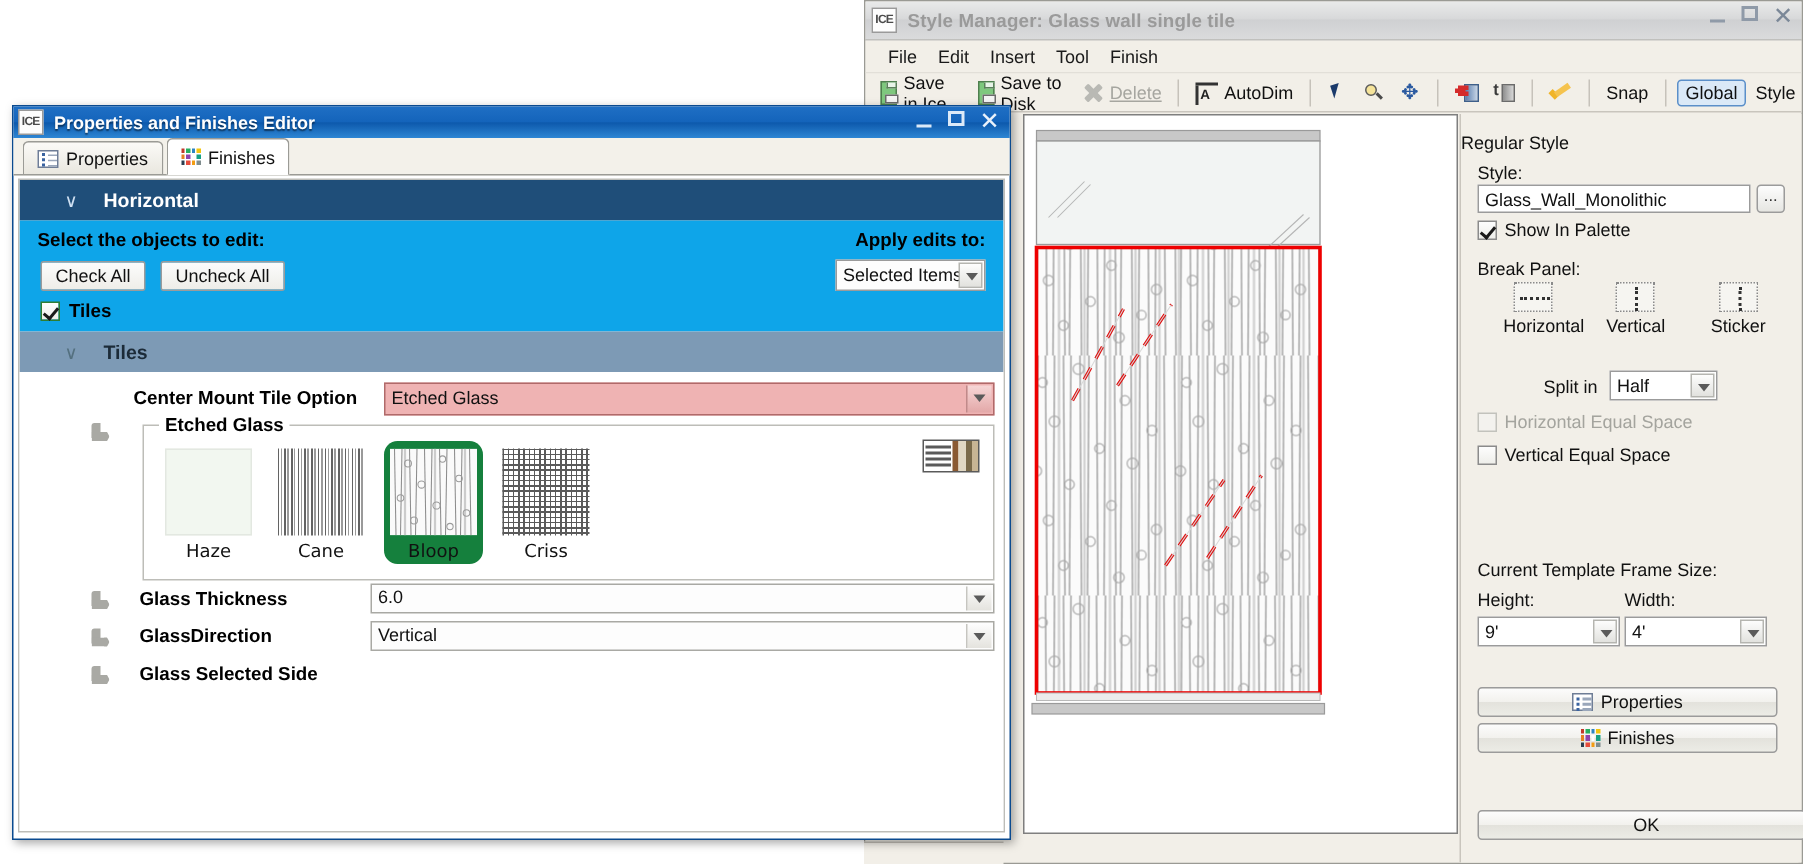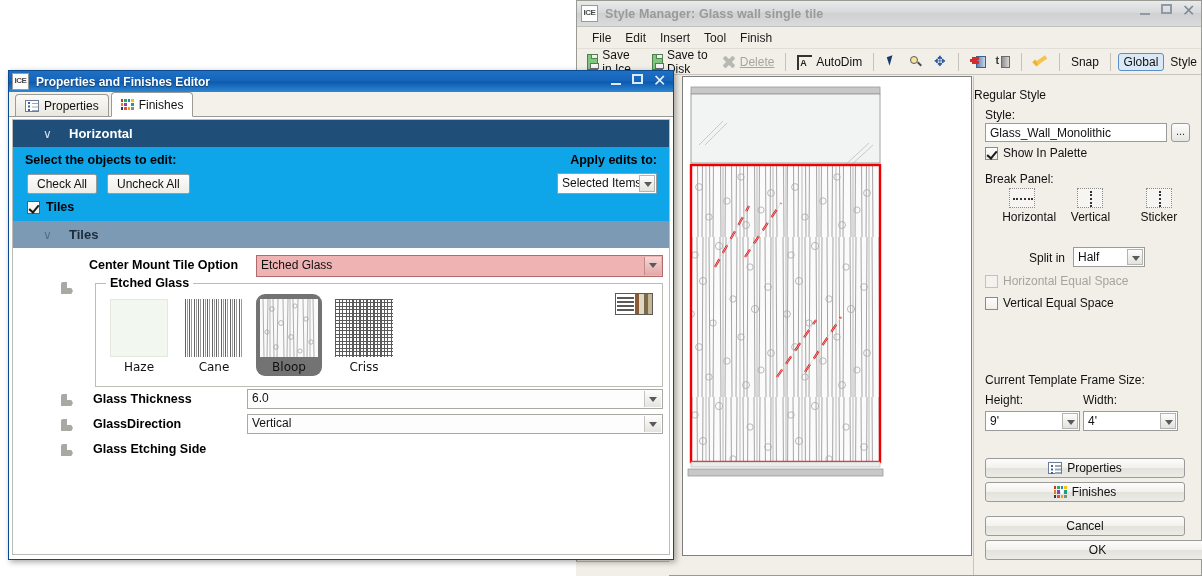--- a/index.html
+++ b/index.html
@@ -196,21 +196,21 @@
   }
   .fieldsel .arrow:after{content:"";position:absolute;left:4px;top:6px;width:0;height:0;
     border-left:4px solid transparent;border-right:4px solid transparent;border-top:5px solid #5a5a5a;}
   .fieldsel.pink{background:#efb3b3;border-color:#b06a6a;}
   .fieldsel.pink .arrow{background:linear-gradient(to bottom,#f6d6d6,#e3a8a8);border-left:1px solid #c08a8a;}
   .group-box{border:1px solid #bdbdb8;box-sizing:border-box;position:relative;background:#fff;}
   .group-title{position:absolute;left:10px;top:-8px;background:#fff;padding:0 4px;font-size:12.5px;font-weight:bold;color:#000;}
   .swatch-cell{width:66px;text-align:center;}
   .swatch{width:58px;height:58px;margin:0 auto;border:1px solid #cfcfcf;box-sizing:border-box;}
   .swatch-wrap{border-radius:9px;padding:5px 4px 2px;box-sizing:border-box;}
-  .swatch-wrap.selected{background:#737373;}
+  .swatch-wrap.selected{background:#15803d;}
   .swatch-name{font-size:12px;color:#111;margin-top:3px;font-family:"DejaVu Sans",sans-serif;}
   .palette-btn{width:38px;height:22px;border:1px solid #5a5a5a;background:#fff;display:flex;box-sizing:border-box;}
   
   #taskbar{position:absolute;left:576px;bottom:0;width:93px;height:14px;background:#f2efe8;border-top:1px solid #c0bdb5;}
 </style>
 </head>
 <body>
 
 <div id="style-manager">
 
@@ -443,21 +443,20 @@
             <i style="background:#8e44ad"></i>
             <i style="background:#fdfefe"></i>
             <i style="background:#16a085"></i>
           <i style="background:#2c3e50"></i>
             <i style="background:#e74c3c"></i>
             <i style="background:#f39c12"></i>
             <i style="background:#7f8c8d"></i>
         </span>
         <span>Finishes</span>
       </div>
-      <div class="btn" style="position:absolute;left:11px;top:440px;width:200px;height:20px;">Cancel</div>
       <div class="btn" style="position:absolute;left:11px;top:464px;width:225px;height:20px;">OK</div>
     </div>
   </div>
 </div>
 
 <div id="taskbar"></div>
 
 <div id="pfe">
 
   <div id="pfe-titlebar">
@@ -621,16 +620,16 @@
       </div>
 
       <span class="arrow-ico" style="position:absolute;left:46px;top:171px;"></span>
       <div style="position:absolute;left:80px;top:169px;" class="fld-label">GlassDirection</div>
       <div class="fieldsel" style="position:absolute;left:234px;top:166px;width:416px;">
         <span>Vertical</span>
         <span class="arrow"></span>
       </div>
 
       <span class="arrow-ico" style="position:absolute;left:46px;top:196px;"></span>
-      <div style="position:absolute;left:80px;top:194px;" class="fld-label">Glass Etching Side</div>
+      <div style="position:absolute;left:80px;top:194px;" class="fld-label">Glass Selected Side</div>
     </div>
   </div>
 </div>
 
 </body></html>

